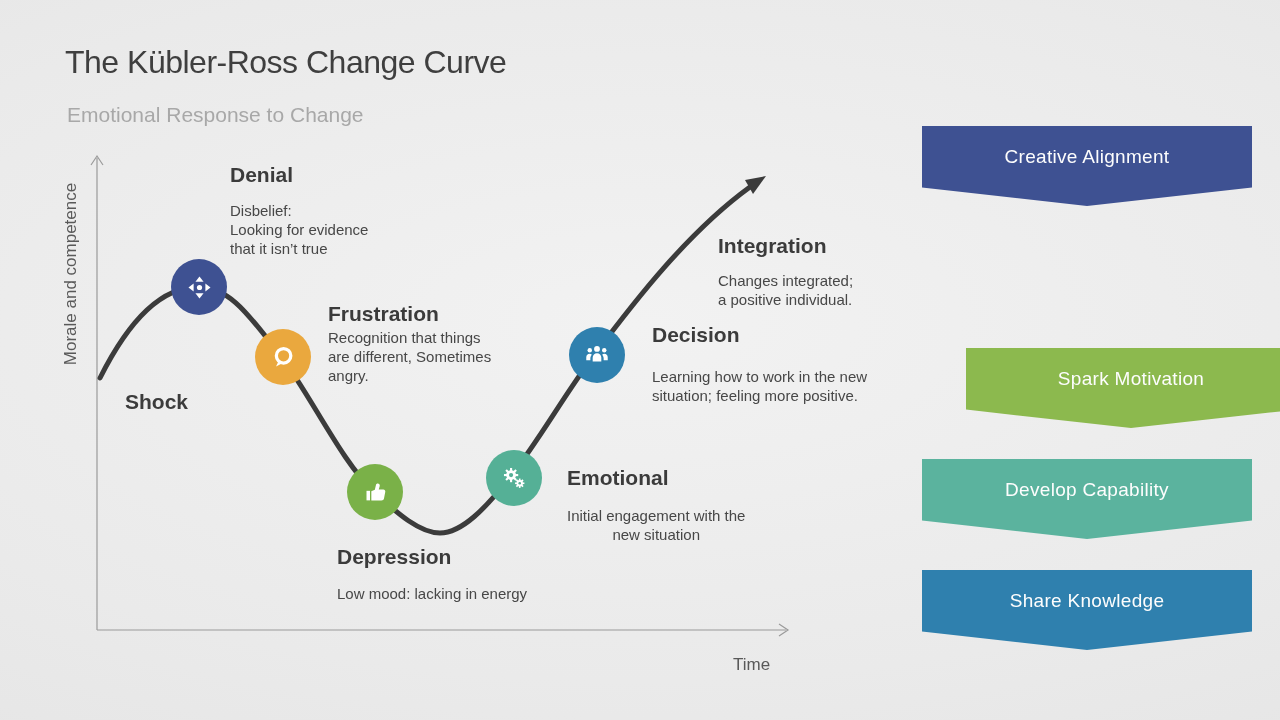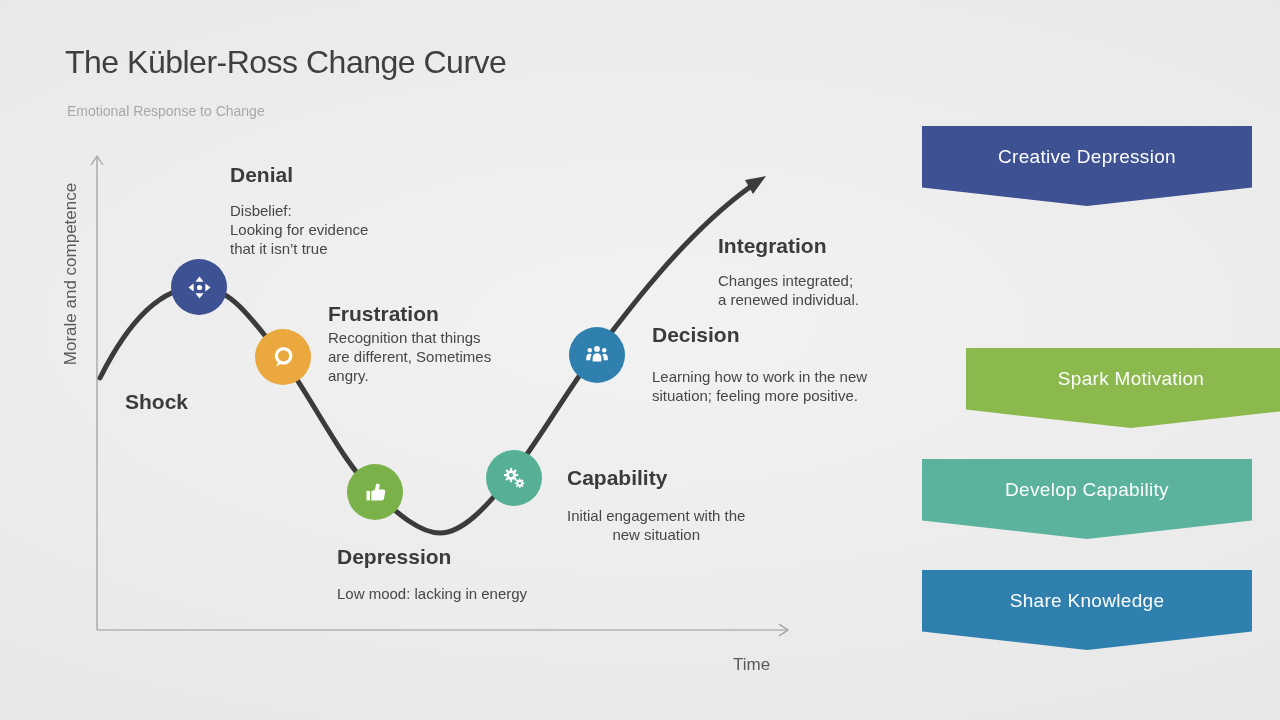--- a/index.html
+++ b/index.html
@@ -7,21 +7,21 @@
   .slide{
     position:relative;width:1280px;height:720px;overflow:hidden;
     background:radial-gradient(ellipse 120% 90% at 50% 45%, #f2f2f2 0%, #eaeaea 55%, #e2e2e2 100%);
   }
   .title{
     position:absolute;left:65px;top:44px;margin:0;
     font-size:32px;font-weight:400;color:#3f3f3f;letter-spacing:-0.5px;
   }
   .subtitle{
     position:absolute;left:67px;top:103px;margin:0;
-    font-size:14px;font-weight:400;color:#a8a8a8;
+    font-size:21px;font-weight:400;color:#a8a8a8;
   }
   .curve-svg{position:absolute;left:0;top:0;}
   .y-axis-label{
     position:absolute;left:71px;top:274px;
     transform:translate(-50%,-50%) rotate(-90deg);
     font-size:17px;color:#595959;white-space:nowrap;
   }
   .x-axis-label{
     position:absolute;left:733px;top:655px;
     font-size:17px;color:#595959;
@@ -150,34 +150,34 @@
 that it isn’t true</div>
 
   <div class="stage-label" style="left:328px;top:302px;">Frustration</div>
   <div class="stage-desc" style="left:328px;top:328px;">Recognition that things
 are different, Sometimes
 angry.</div>
 
   <div class="stage-label" style="left:337px;top:545px;">Depression</div>
   <div class="stage-desc" style="left:337px;top:584px;">Low mood: lacking in energy</div>
 
-  <div class="stage-label" style="left:567px;top:466px;">Capability</div>
+  <div class="stage-label" style="left:567px;top:466px;">Emotional</div>
   <div class="stage-desc" style="left:567px;top:506px;text-align:center;">Initial engagement with the
 new situation</div>
 
   <div class="stage-label" style="left:652px;top:323px;">Decision</div>
   <div class="stage-desc" style="left:652px;top:367px;">Learning how to work in the new
 situation; feeling more positive.</div>
 
   <div class="stage-label" style="left:718px;top:234px;">Integration</div>
   <div class="stage-desc" style="left:718px;top:271px;">Changes integrated;
-a renewed individual.</div>
+a positive individual.</div>
 
   <div class="banner banner-1">
-    <span>Creative Depression</span>
+    <span>Creative Alignment</span>
   </div>
   <div class="banner banner-3">
     <span>Spark Motivation</span>
   </div>
   <div class="banner banner-4">
     <span>Develop Capability</span>
   </div>
   <div class="banner banner-5">
     <span>Share Knowledge</span>
   </div>

